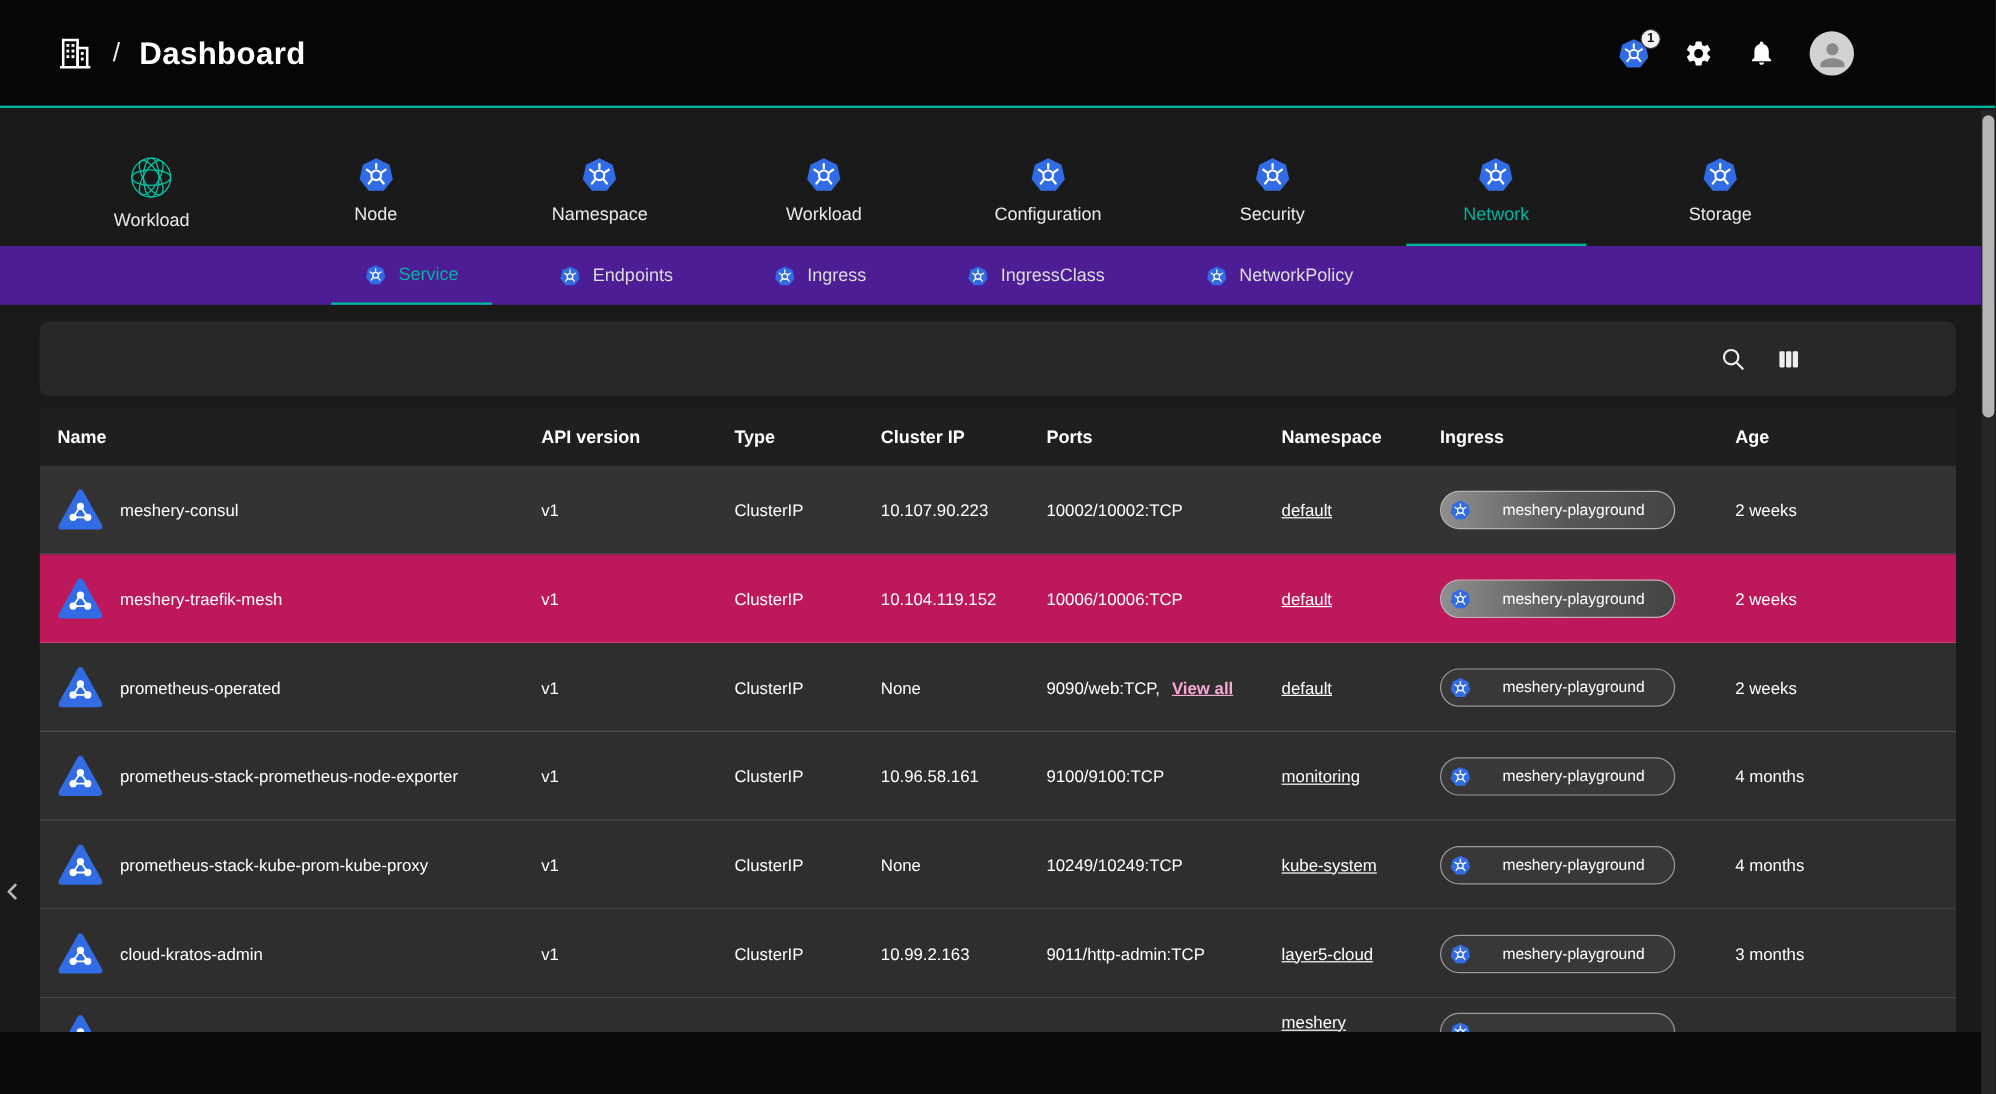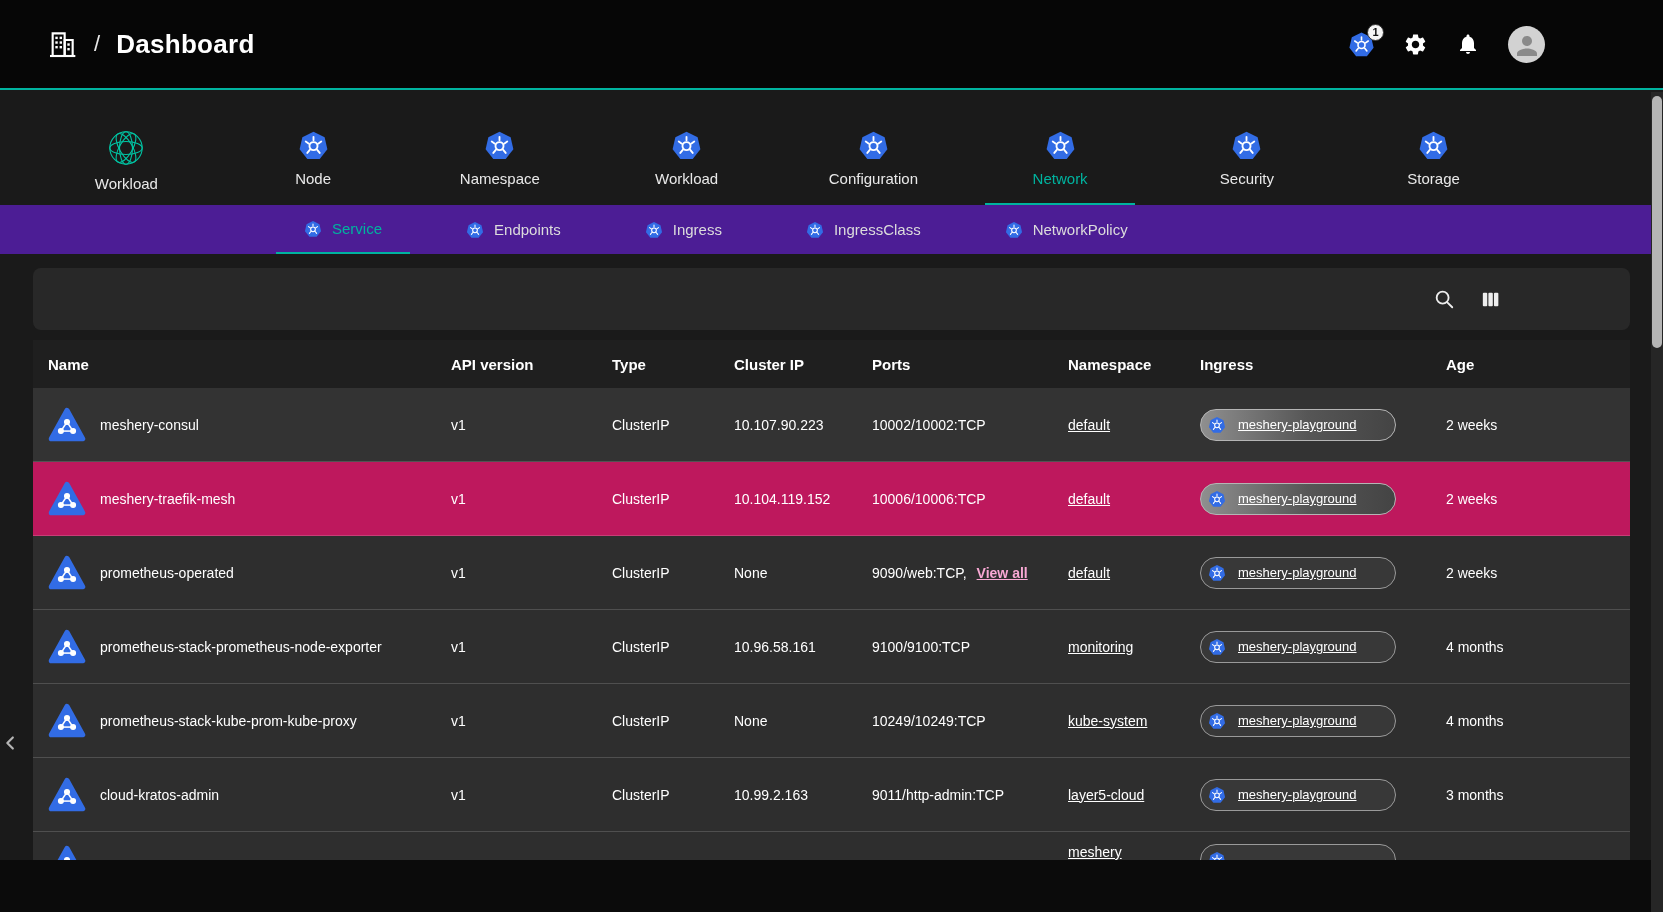--- a/index.html
+++ b/index.html
@@ -82,22 +82,22 @@
   .trow:nth-child(2){ background:#be185d; }
   .trow.partial{ align-items:flex-start; padding-top:12px; }
   .cell{ padding-right:10px; }
   .name-cell{ display:flex; align-items:center; gap:14px; }
   .svc-ic{ width:38px; height:38px; flex:0 0 38px; display:flex; }
   .ns-link{ color:#fff; text-decoration:underline; cursor:pointer; font-size:14px;margin-top:12px; }
   .ports-cell a{ color:#f9a8d4; font-weight:bold; margin-left:6px; }
   .chip{
     width:196px; height:32px; border-radius:16px;
     border:1px solid #9a9a9a; background:rgba(255,255,255,0.05);
-    display:inline-flex; align-items:center; gap:12px; padding:0 12px 0 7px;
-    font-size:13px; color:#fff; cursor:pointer; overflow:hidden; white-space:nowrap;text-decoration:underline;
+    display:inline-flex; align-items:center; gap:26px; padding:0 12px 0 7px;
+    font-size:13px; color:#fff; cursor:pointer; overflow:hidden; white-space:nowrap;
   }
   .chip.filled{ background:linear-gradient(90deg,#8f8f8f 0%,#565656 55%,#444 100%); border-color:#b5b5b5; }
   
   .drawer-toggle{
     position:absolute; left:0; top:724; width:22px; height:38px;
     display:flex; align-items:center; justify-content:flex-start; cursor:pointer;
   }
   .drawer-toggle{ top:724px; }
   .bottom-strip{ position:absolute; left:0; right:12px; top:860px; bottom:0; background:#0b0b0b; }
   .hiddenDefs{ position:absolute; width:0; height:0; overflow:hidden; }
@@ -238,31 +238,31 @@
         <use href="#sym-k8s"></use>
       </svg>
     <span class="rtab-label">Workload</span>
   </div>
   <div class="rtab">
     <svg width="31" height="31">
         <use href="#sym-k8s"></use>
       </svg>
     <span class="rtab-label">Configuration</span>
   </div>
+  <div class="rtab">
+    <svg width="31" height="31">
+        <use href="#sym-k8s"></use>
+      </svg>
+    <span class="rtab-label">Security</span>
+  </div>
   <div class="rtab active">
     <svg width="31" height="31">
         <use href="#sym-k8s"></use>
       </svg>
     <span class="rtab-label">Network</span>
-  </div>
-  <div class="rtab">
-    <svg width="31" height="31">
-        <use href="#sym-k8s"></use>
-      </svg>
-    <span class="rtab-label">Security</span>
   </div>
   <div class="rtab">
     <svg width="31" height="31">
         <use href="#sym-k8s"></use>
       </svg>
     <span class="rtab-label">Storage</span>
   </div>
 </nav>
 
 <nav class="subtabs">

